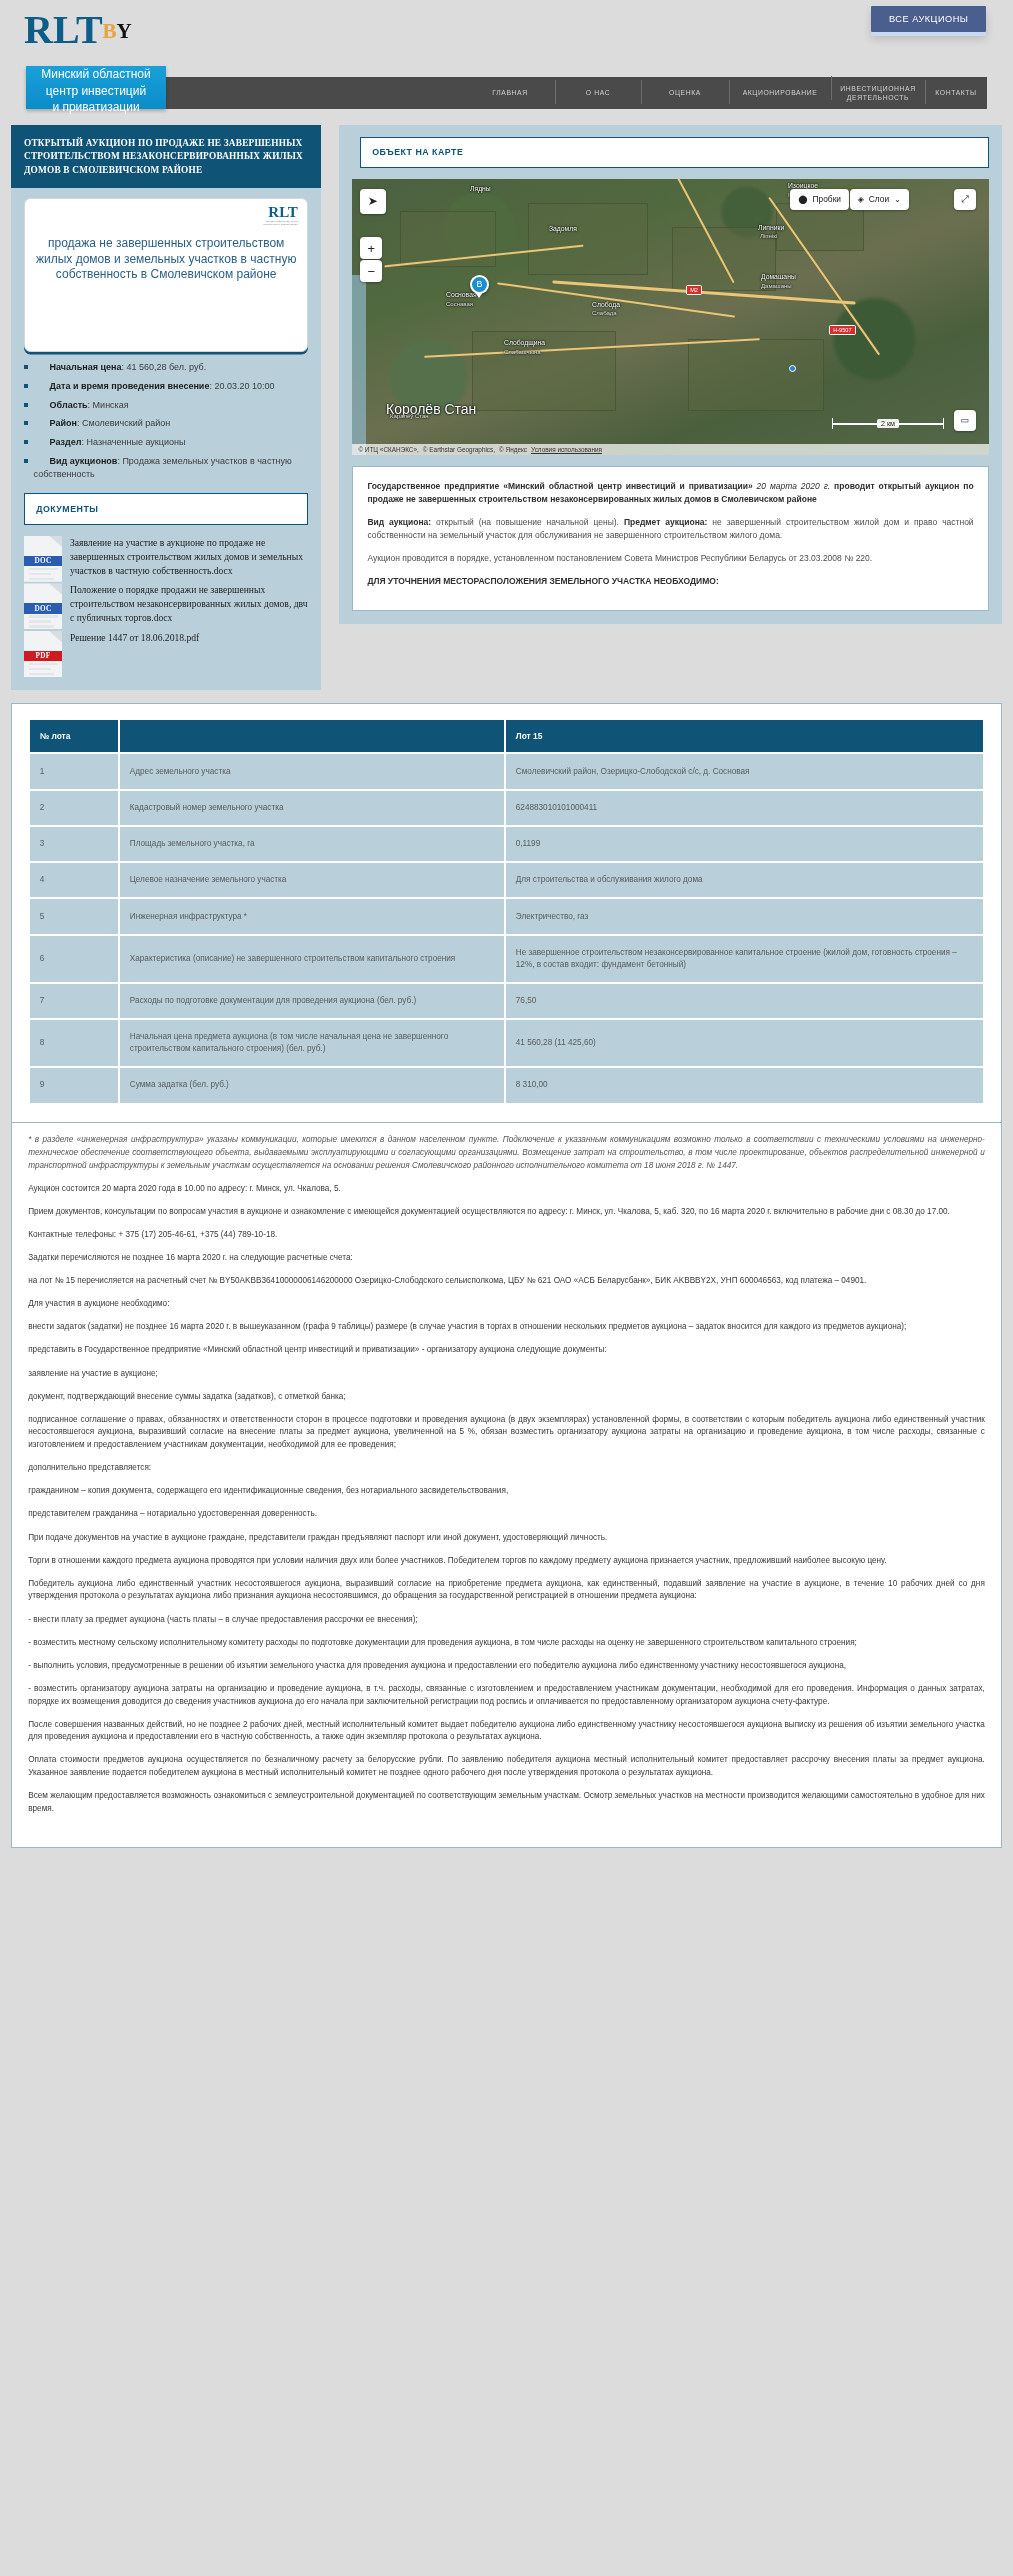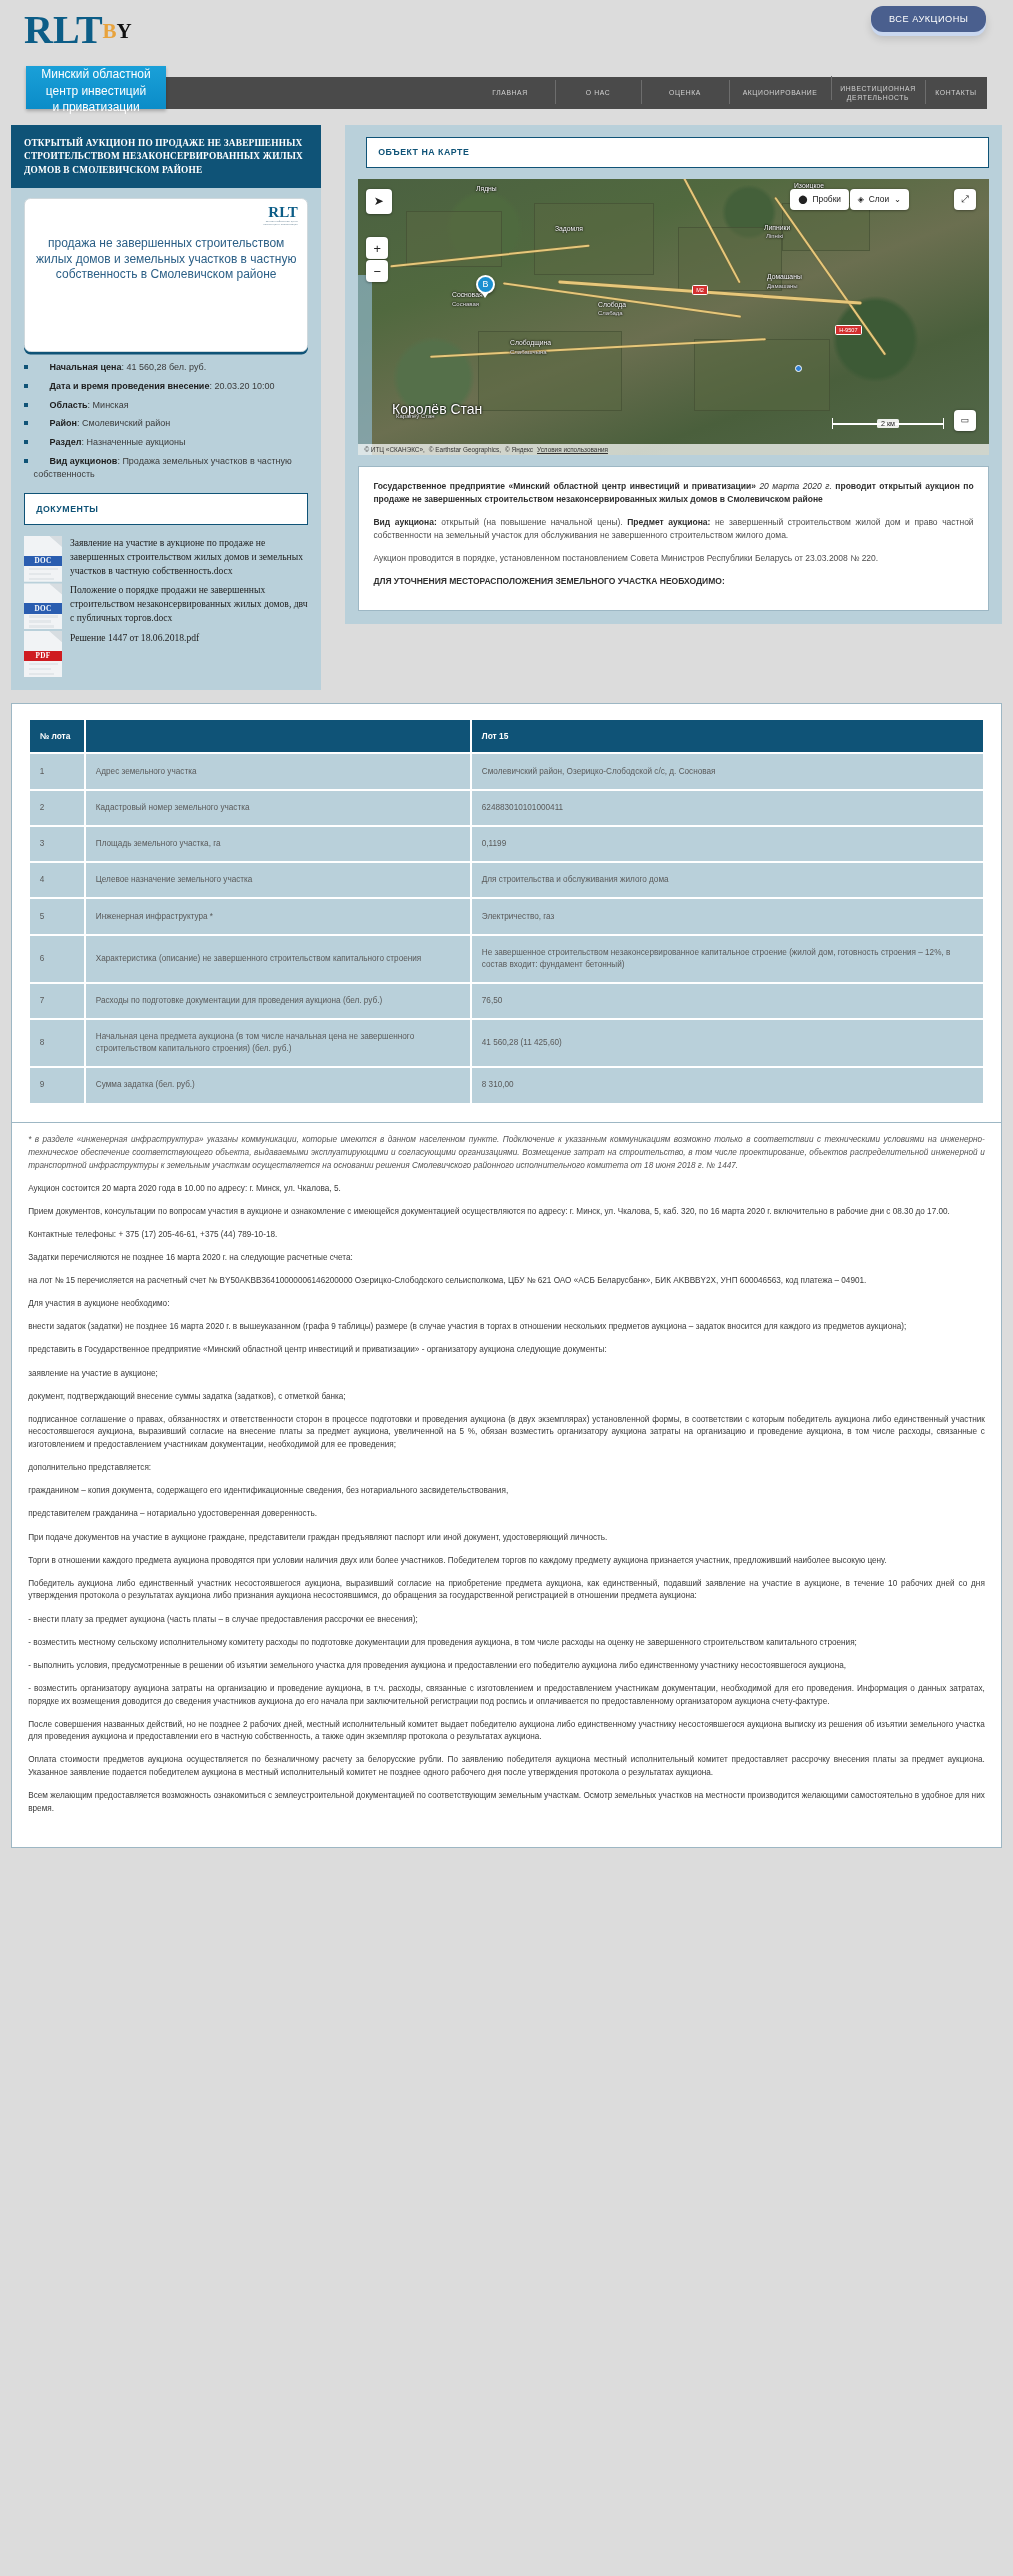--- a/index.html
+++ b/index.html
@@ -13,21 +13,21 @@
   .page { width:1013px; position:relative; }
 
   
   .header { height:77px; position:relative; background:#dcdcdc; }
   .logo { position:absolute; left:24px; top:6.4px; font-family:"Liberation Serif", serif; }
   .logo .rlt { font-size:40px; font-weight:bold; color:#0c5d87; letter-spacing:0px; }
   .logo .by  { font-size:21px; font-weight:bold; color:#111; vertical-align:super; }
   .logo .by .b { color:#e8a33d; }
   .all-auctions {
     position:absolute; right:27px; top:6.4px;
-    background:#4a5f8e; color:#fff; border:none; border-radius:12px;
+    background:#4a5f8e; color:#fff; border:none; border-radius:1px;
     padding:8px 17.6px; font-size:9.2px; letter-spacing:0.5px;
     box-shadow:0 4px 0 #c9d7ef, 0 6.4px 8px rgba(0,0,0,.15);
     cursor:pointer;
   }
 
   
   .navwrap { position:relative; height:34px; }
   .navbar {
     position:absolute; left:26px; right:26px; top:0; height:32px;
     background:#4a4a4a; display:flex; align-items:center; justify-content:flex-end;
@@ -49,21 +49,21 @@
   .badge {
     position:absolute; left:26px; top:-11.2px; width:140px; height:43px;
     background:linear-gradient(180deg,#1aa0d8,#0b8cc8);
     color:#fff; font-size:12px; line-height:1.4; text-align:center;
     display:flex; align-items:flex-start; justify-content:center; z-index:5;
     box-shadow:0 2.4px 3.2px rgba(0,0,0,.25);
   }
 
   
   .shell { width:1013px; padding:0 0 0 0; }
-  .topzone { display:flex; padding:14.4px 11.2px 0 11.2px; gap:24px; align-items:flex-start;}
+  .topzone { display:flex; padding:14.4px 11.2px 0 11.2px; gap:18px; align-items:flex-start;}
 
   
   .leftcol { width:310px; }
   .auction-title {
     background:#0f5377; color:#fff; padding:11.2px 12.8px 11.2px 12.8px;
     font-family:"Liberation Serif", serif; font-size:9.3px; font-weight:bold;
     line-height:1.45; letter-spacing:0.2px;
   }
   .left-body { background:#b9d0da; padding:9.6px 12.8px 11.2px 12.8px; }
   .thumb {
@@ -192,21 +192,21 @@
   .tablewrap { background:#fff; border:0.8px solid #9db7c4; margin:12.8px 11.2px 0 11.2px; padding:14.4px 16px 17.6px 16px; }
   table.lots { width:100%; border-collapse:separate; border-spacing:2.4px; }
   table.lots th {
     background:#0f5377; color:#fff; font-size:8.4px; font-weight:bold; text-align:left;
     padding:11.2px 9.6px; vertical-align:middle;
   }
   table.lots td {
     background:#b9d0da; color:#5a5a5a; font-size:8.2px; line-height:1.45;
     padding:11.2px 9.6px; vertical-align:middle;
   }
-  .c-num { width:54px; }
+  .c-num { width:88px; }
   .c-name { width:384px; }
 
   
   .longtext { background:#fff; border:0.8px solid #9db7c4; border-top:none; margin:0 11.2px 17.6px 11.2px; padding:11.2px 16px 21px 16px; }
   .longtext p { margin:0 0 10.4px 0; font-size:8.2px; line-height:1.55; color:#3a3a3a; text-align:justify; }
   .longtext p.note { font-style:italic; color:#555; }
 </style>
 </head>
 <body>
 

